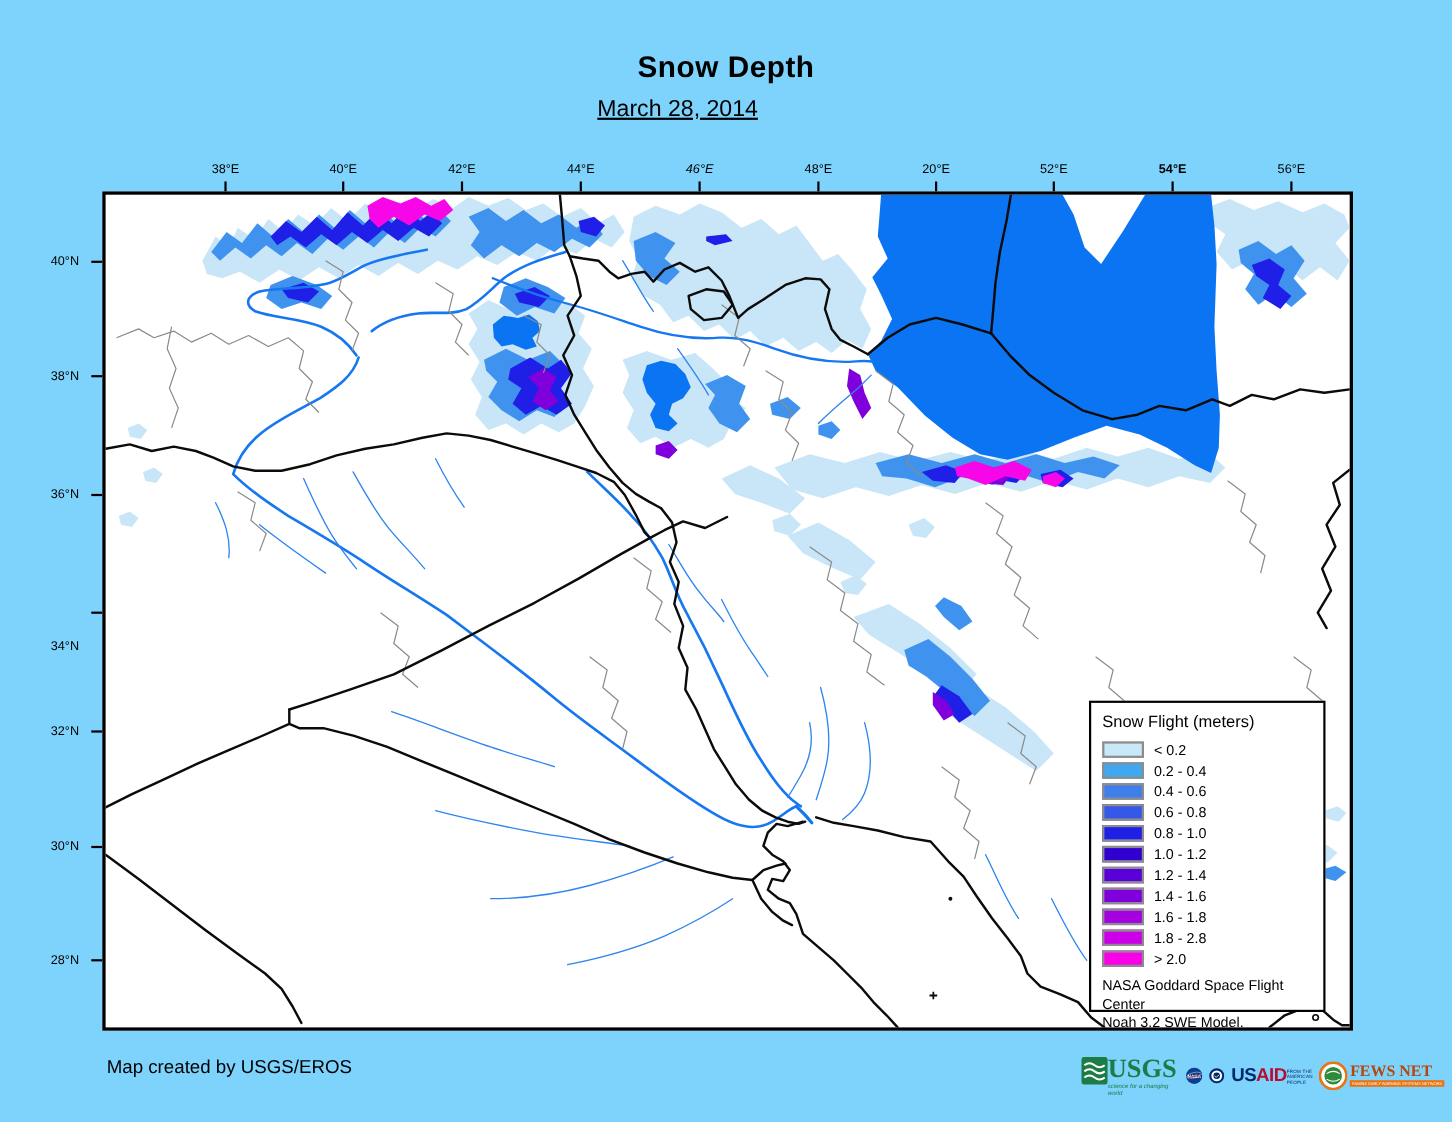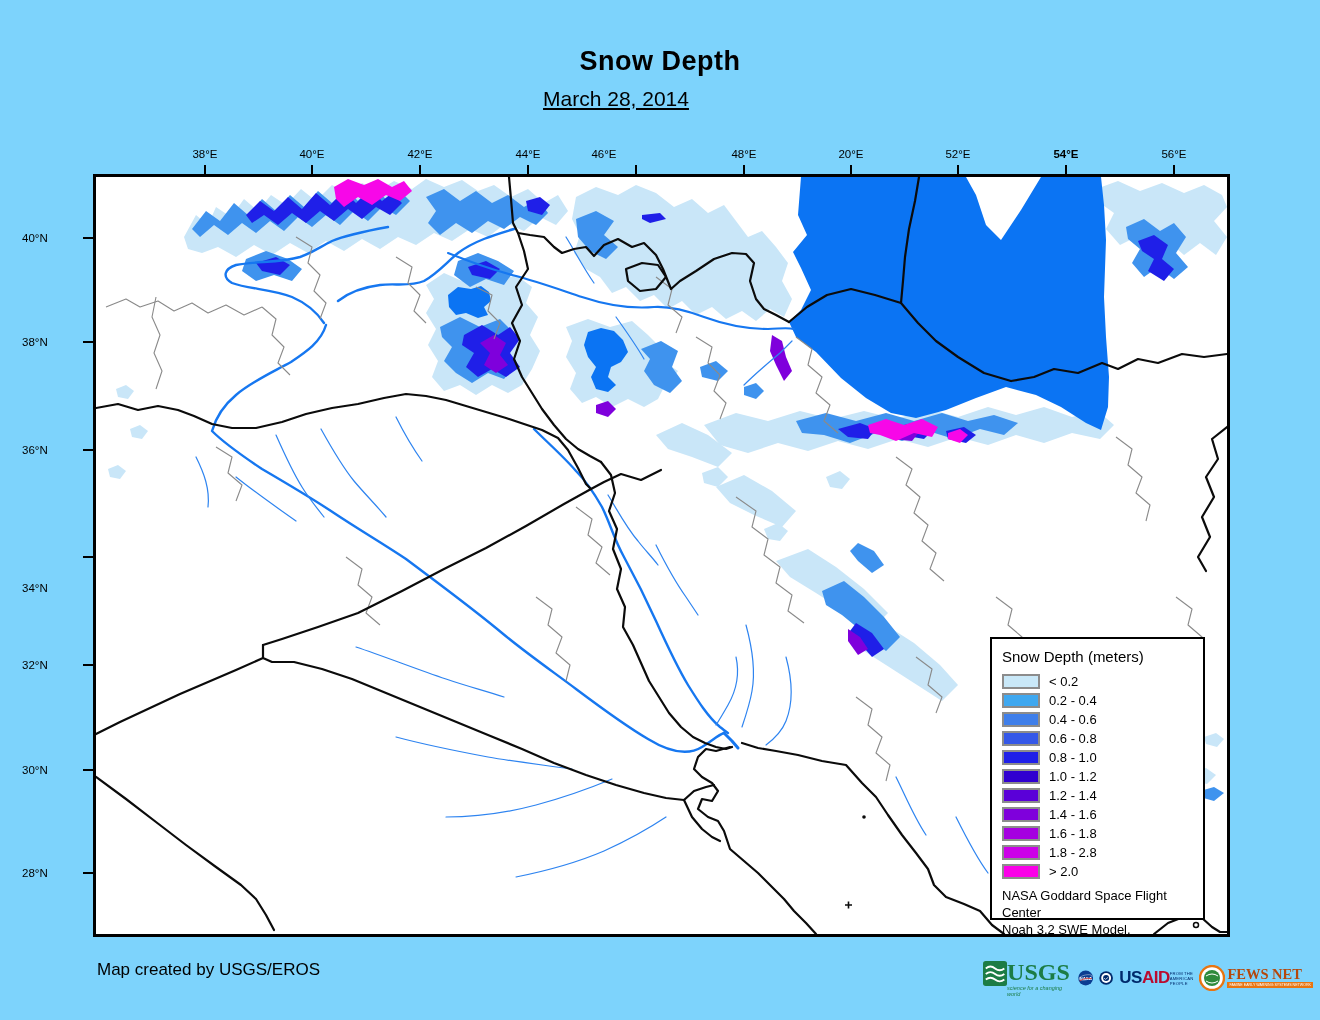--- a/index.html
+++ b/index.html
@@ -6,21 +6,21 @@
   .page{position:relative;width:1320px;height:1020px;background:#7dd3fc;overflow:hidden;
         font-family:"Liberation Sans",sans-serif;color:#000;}
   .title{position:absolute;top:46px;left:0;width:1320px;text-align:center;
          font-size:27px;font-weight:bold;letter-spacing:.5px;}
   .subtitle{position:absolute;top:87px;left:0;width:1232px;text-align:center;font-size:21px;text-decoration:underline;}
   .map-frame{position:absolute;left:93px;top:174px;width:1131px;height:757px;
              border:3px solid #000;background:#fff;}
   .map-frame svg{position:absolute;left:0;top:0;}
   .xlabel{position:absolute;top:148px;font-size:11.5px;transform:translateX(-50%);white-space:nowrap;}
   .xtick{position:absolute;top:165px;width:2px;height:10px;background:#000;}
-  .ylabel{position:absolute;left:22px;width:46px;text-align:left;font-size:11.5px;
+  .ylabel{position:absolute;left:36px;width:46px;text-align:center;font-size:11.5px;
           transform:translateY(-50%);white-space:nowrap;}
   .ytick{position:absolute;left:83px;width:11px;height:2px;background:#000;}
   
   .sea{fill:#0B74F3;stroke:none;}
   .snow-l{fill:#C9E6F8;}
   .snow-m{fill:#3F93EE;}
   .snow-d{fill:#1F1FE8;}
   .snow-p{fill:#7F00DC;}
   .snow-g{fill:#F707E8;}
   .river{fill:none;stroke:#1677F0;stroke-width:2.4;stroke-linecap:round;stroke-linejoin:round;}
@@ -65,21 +65,21 @@
 
   <div id="xticks">
       <div class="xlabel" style="left: 205px;">38°E</div>
       <div class="xtick" style="left: 204px;"></div>
       <div class="xlabel" style="left: 312px;">40°E</div>
       <div class="xtick" style="left: 311px;"></div>
       <div class="xlabel" style="left: 420px;">42°E</div>
       <div class="xtick" style="left: 419px;"></div>
       <div class="xlabel" style="left: 528px;">44°E</div>
       <div class="xtick" style="left: 527px;"></div>
-      <div class="xlabel" style="left: 604px;">46°E</div>
+      <div class="xlabel" style="left: 636px; font-style: italic;">46°E</div>
       <div class="xtick" style="left: 635px;"></div>
       <div class="xlabel" style="left: 744px;">48°E</div>
       <div class="xtick" style="left: 743px;"></div>
       <div class="xlabel" style="left: 851px;">20°E</div>
       <div class="xtick" style="left: 850px;"></div>
       <div class="xlabel" style="left: 958px;">52°E</div>
       <div class="xtick" style="left: 957px;"></div>
       <div class="xlabel" style="left: 1066px; font-weight: bold;">54°E</div>
       <div class="xtick" style="left: 1065px;"></div>
       <div class="xlabel" style="left: 1174px;">56°E</div>
@@ -256,21 +256,21 @@
         <path class="border" d="M646,566 L662,571 680,574 702,578 726,584 750,588 766,606 780,620 792,638 806,658 820,676 832,692 838,708 850,720 868,727 884,734 896,748 908,757"></path>
         <path class="border" d="M1058,757 L1072,746 1090,739 1106,741 1116,750 1124,755 1131,755"></path>
         <circle cx="1100" cy="748" r="2.5" fill="none" stroke="#0b0b0b" stroke-width="1.5"></circle>
         <path d="M749,728 h7 M752.5,724.5 v7" stroke="#0b0b0b" stroke-width="1.6" fill="none"></path>
         <circle cx="768" cy="640" r="1.8" fill="#0b0b0b"></circle>
       </g>
     </svg>
   </div>
 
   <div class="legend">
-    <div class="legend-title">Snow Depth (meters)</div>
+    <div class="legend-title">Snow Flight (meters)</div>
     <div id="legend-rows">
         <div class="legend-row">
           <div class="legend-swatch" style="background: rgb(201, 232, 248);"></div>
           <div class="legend-label">&lt; 0.2</div>
         </div>
         <div class="legend-row">
           <div class="legend-swatch" style="background: rgb(63, 168, 240);"></div>
           <div class="legend-label">0.2 - 0.4</div>
         </div>
         <div class="legend-row">

